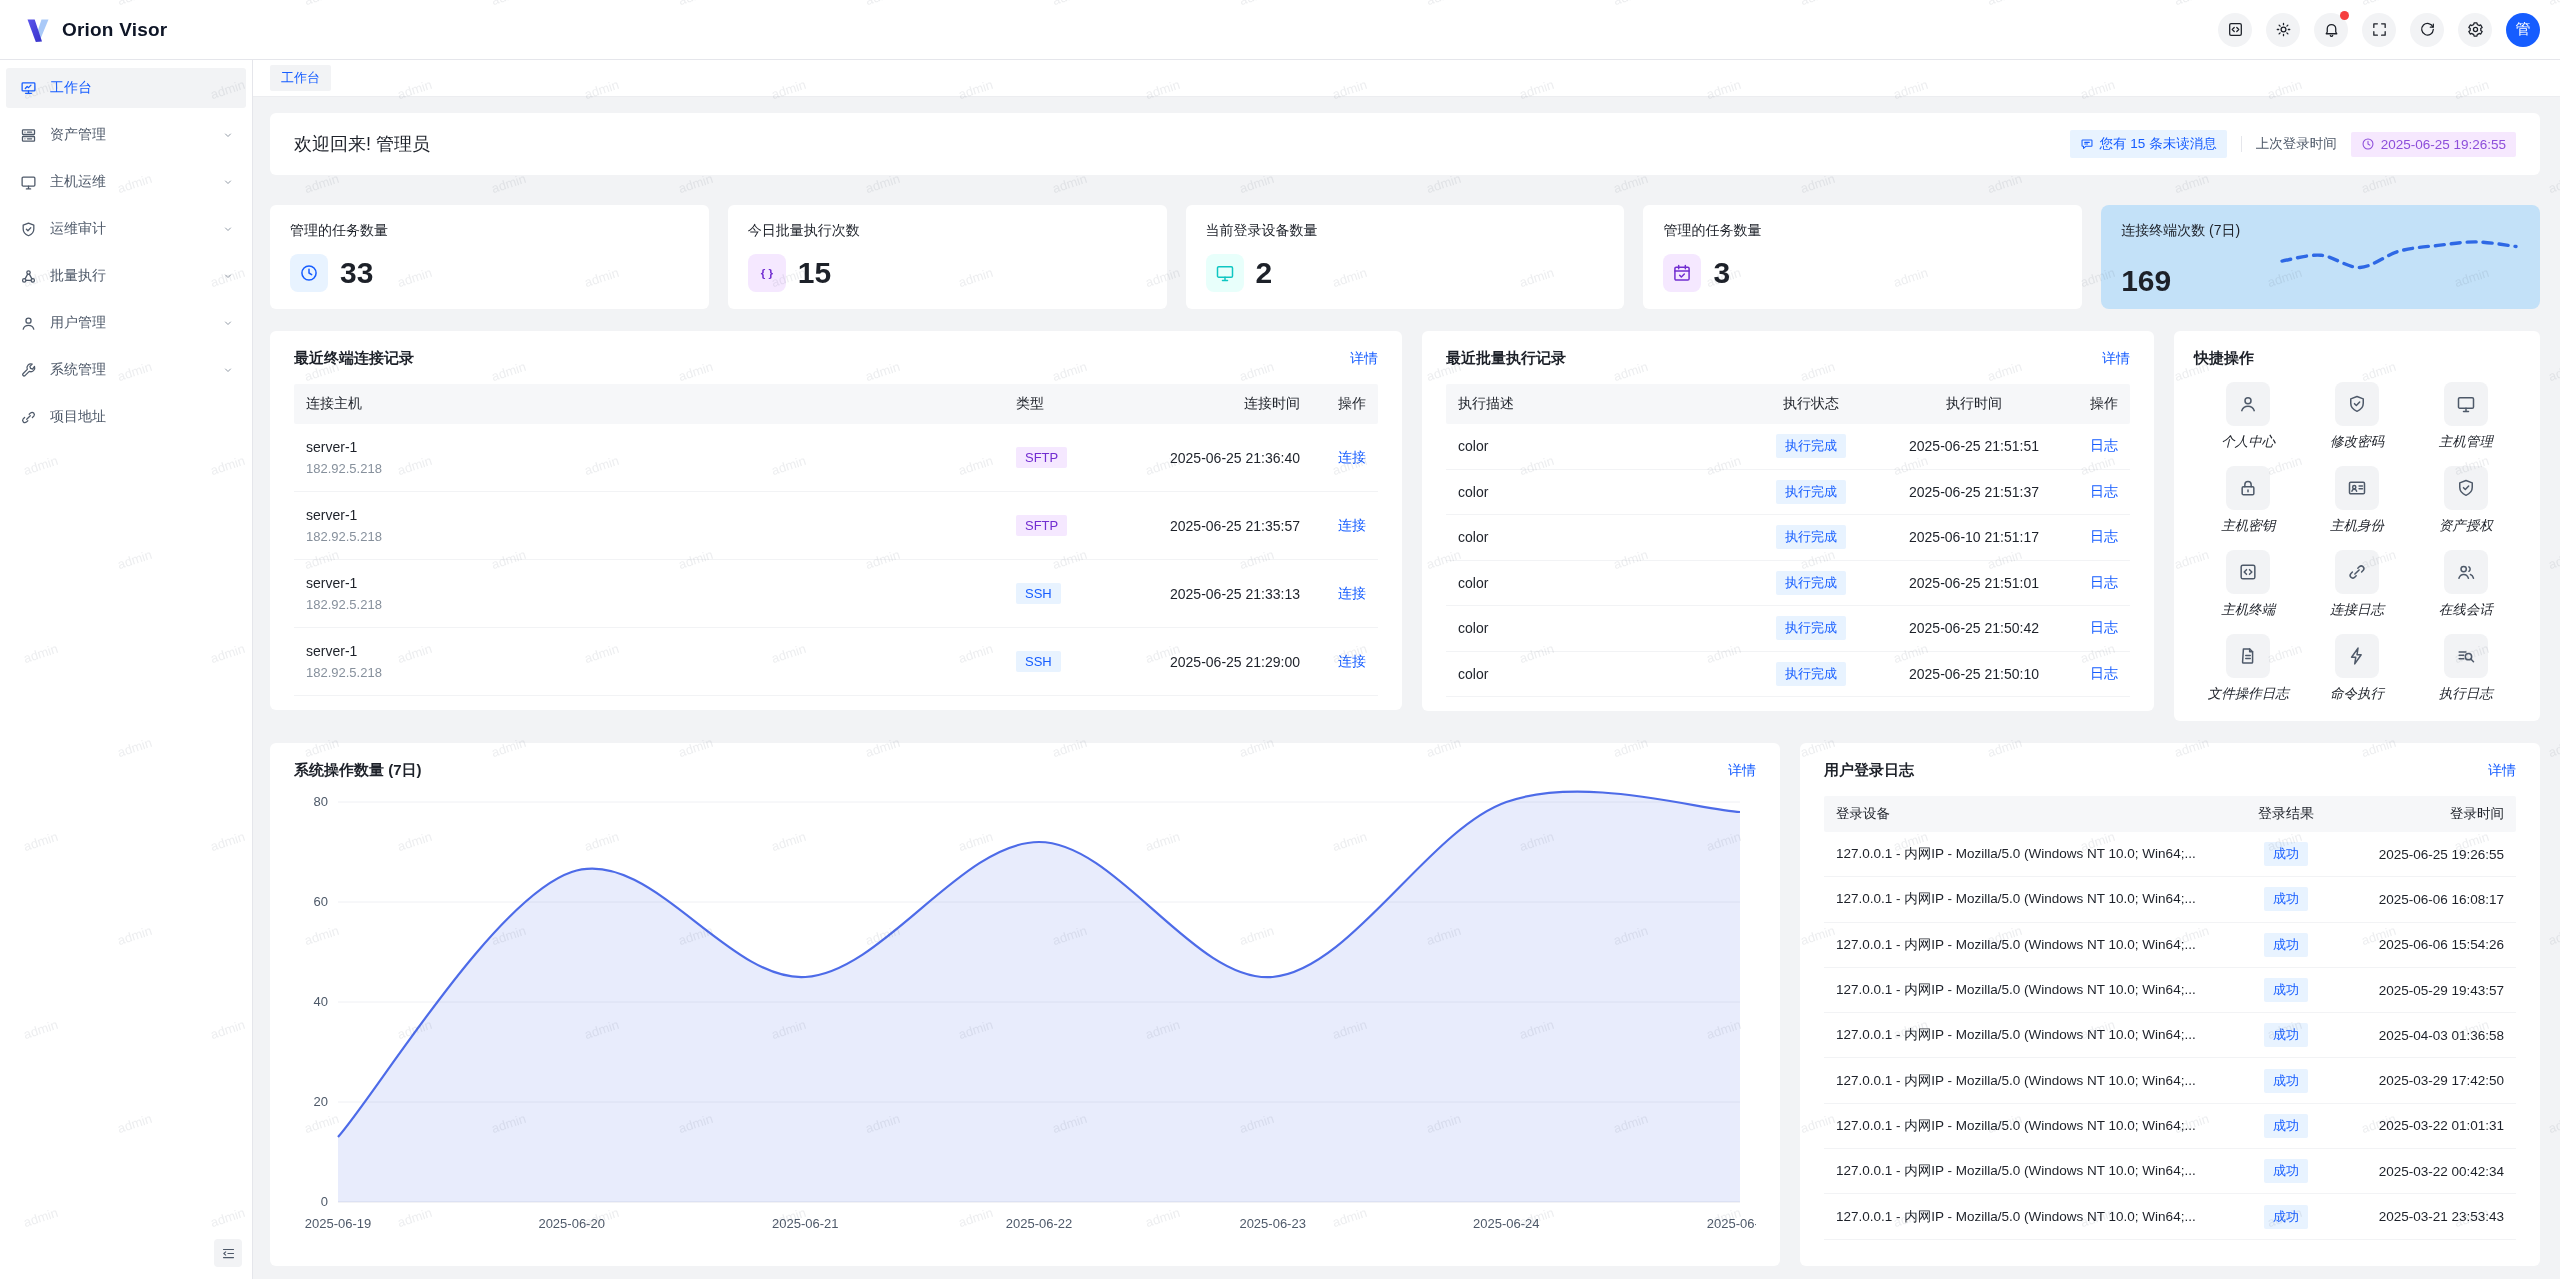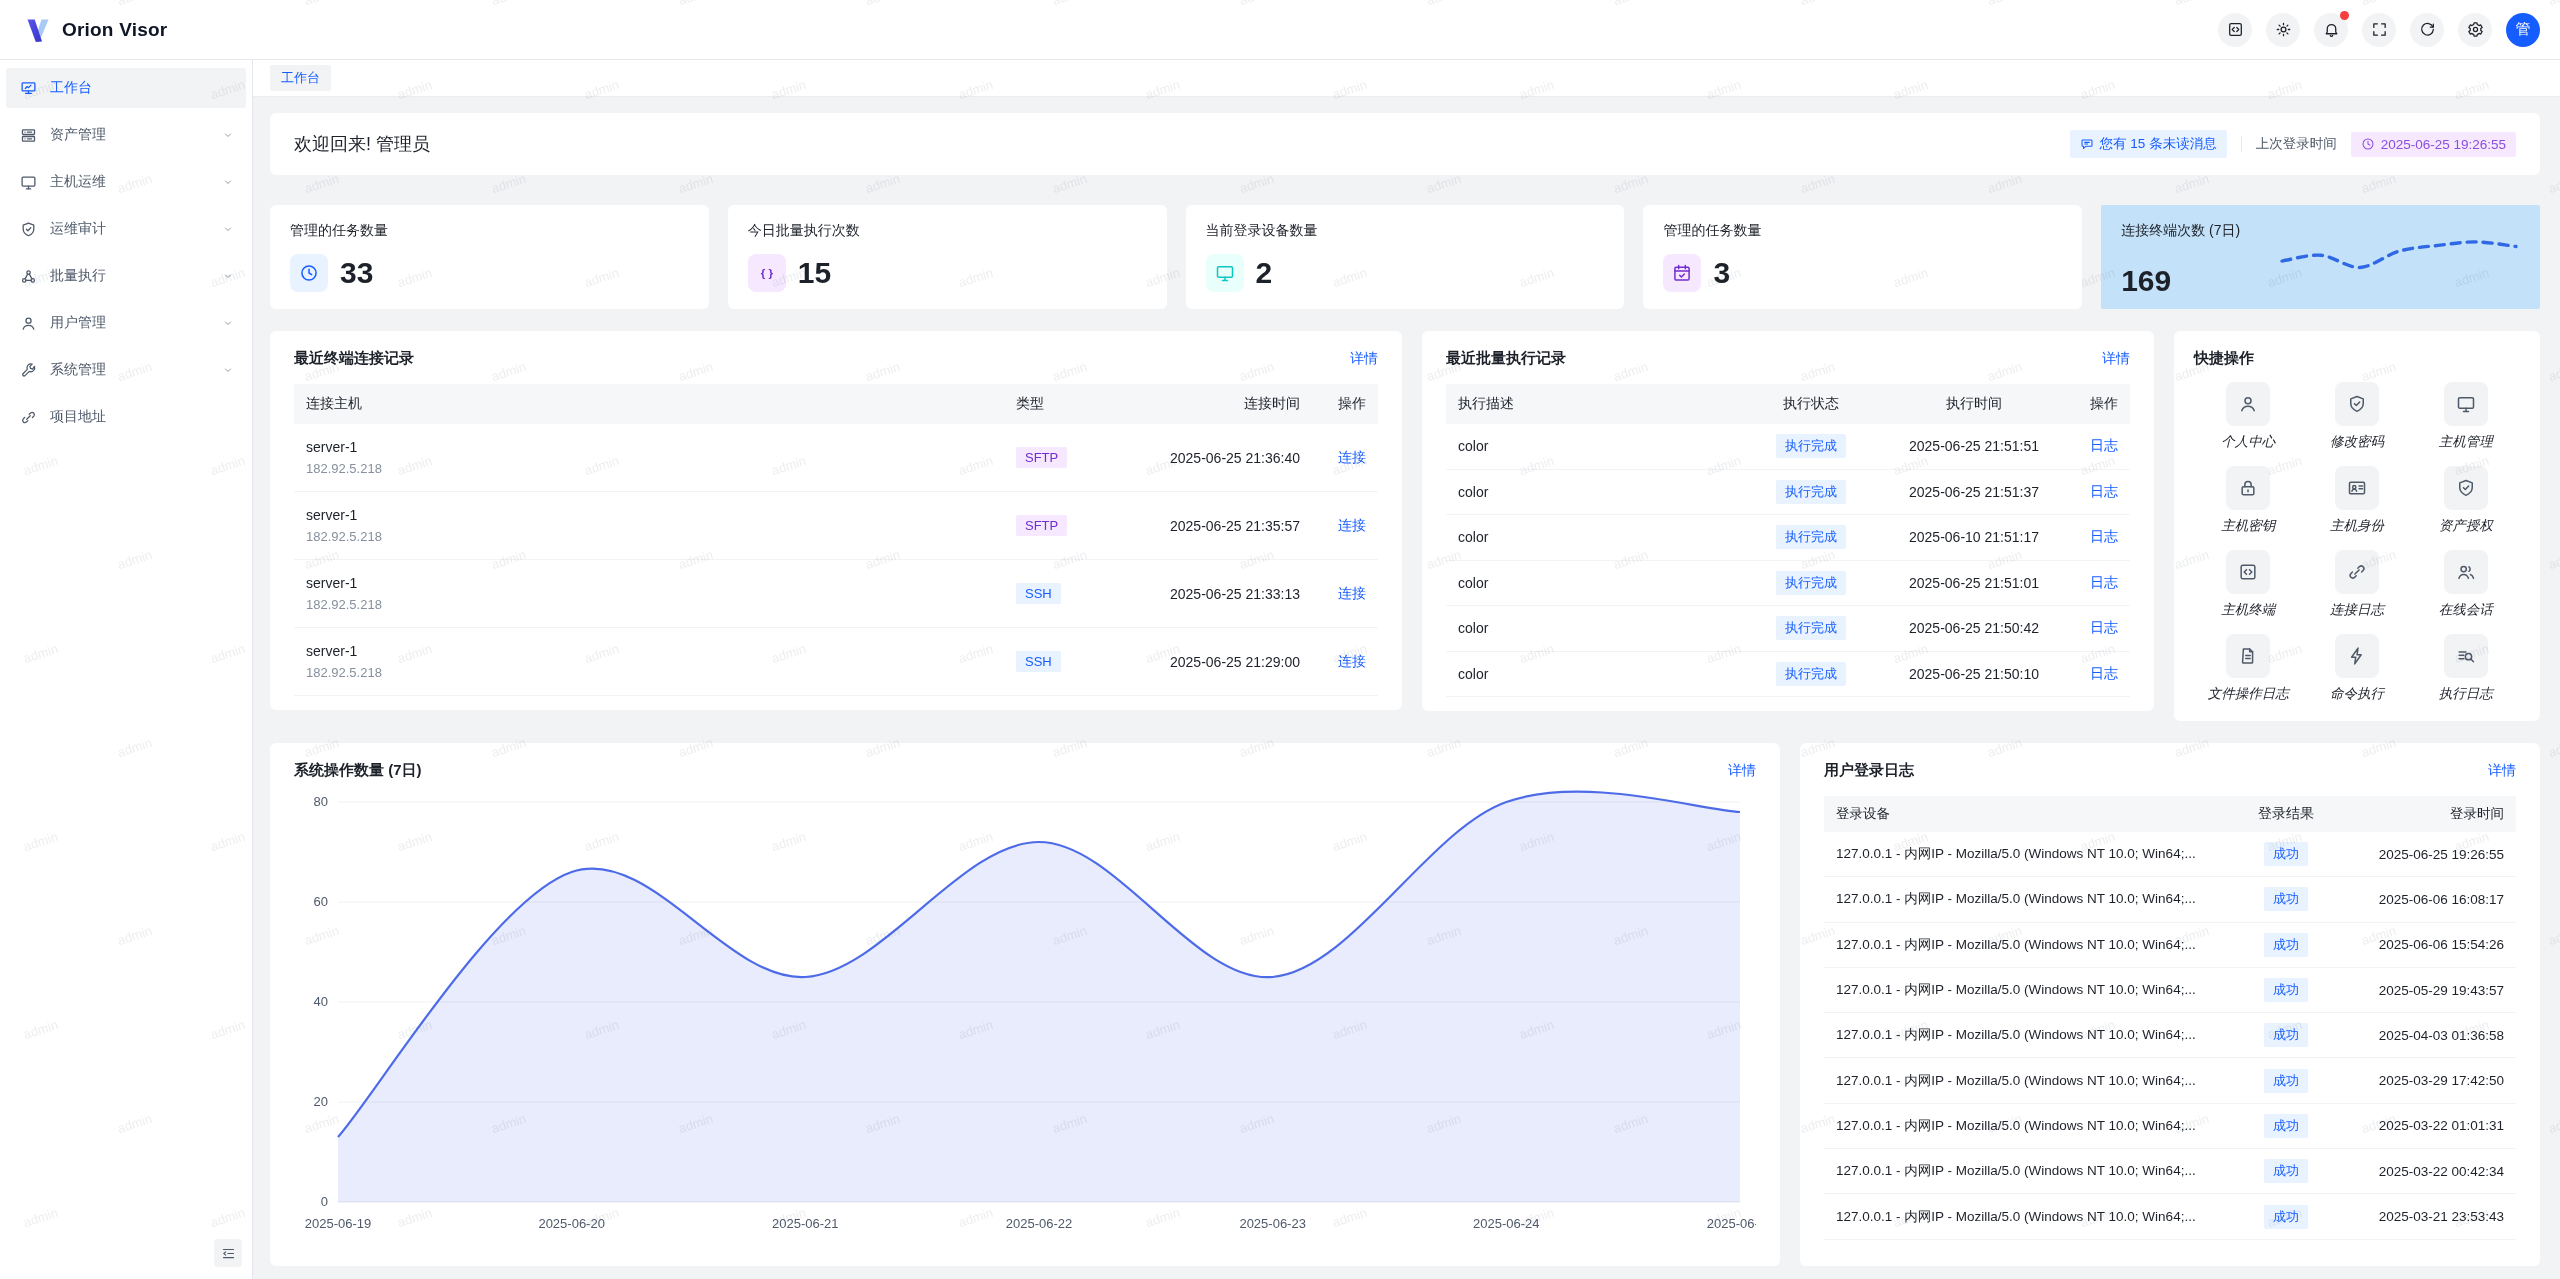--- a/index.html
+++ b/index.html
@@ -50,21 +50,21 @@
   .stats-row { display:flex; gap:19px; margin-top:30px; }
   .stat-card { flex:1; height:104px; padding:17px 20px; position:relative; }
   .stat-label { font-size:14px; font-weight:500; color:#1D2129; }
   .stat-body { display:flex; align-items:center; gap:12px; margin-top:14px; }
   .stat-ico { width:38px; height:38px; border-radius:8px; display:flex; align-items:center; justify-content:center; }
   .stat-ico svg { width:20px; height:20px; }
   .tint-blue { background:#E8F3FF; color:#165DFF; }
   .tint-purple { background:#F5E8FF; color:#722ED1; }
   .tint-teal { background:#E8FFFB; color:#0FC6C2; }
   .stat-value { font-size:30px; font-weight:600; }
-  .spark-card { flex:1; height:104px; padding:17px 20px; border-radius:2px; position:relative; }
+  .spark-card { flex:1; height:104px; padding:17px 20px; border-radius:8px; position:relative; }
   .spark-card .stat-value { margin-top:24px; }
   .spark-wrap { position:absolute; }
   #spark-line-wrap { right:16px; top:16px; }
   #spark-bar-wrap { right:22px; top:28px; }
 
   
   .mid-row { display:flex; gap:20px; margin-top:22px; align-items:flex-start; }
   .panel { padding:18px 24px 14px 24px; }
   .panel-head { display:flex; align-items:center; justify-content:space-between; margin-bottom:16px; }
   .panel-title { font-size:15px; font-weight:bold; }

